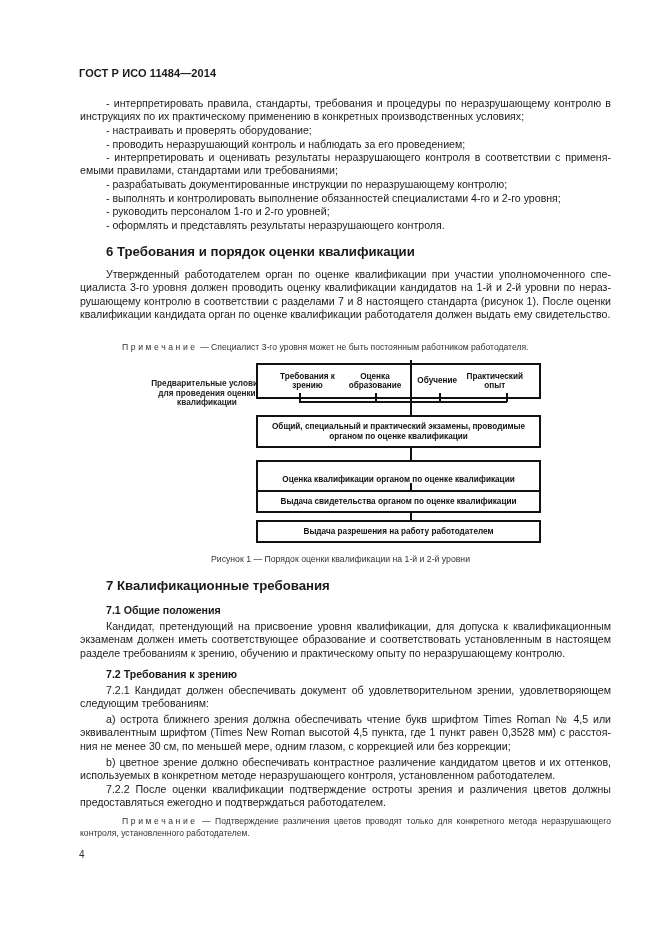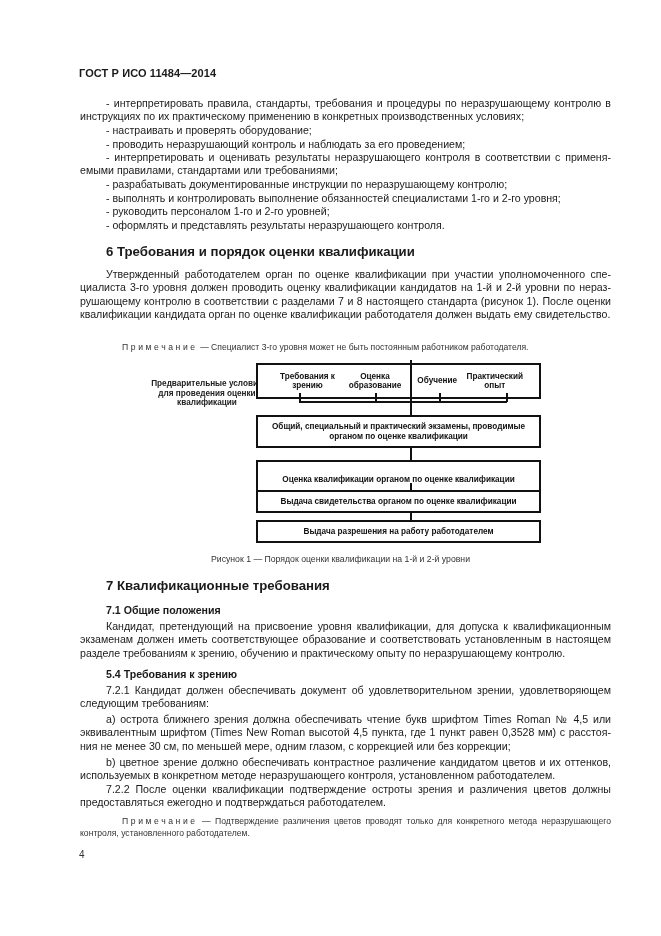--- a/index.html
+++ b/index.html
@@ -23,21 +23,21 @@
 </head>
 <body>
 
 <div class="abs hdr">ГОСТ Р ИСО 11484—2014</div>
 
 <p class="p ind" style="top:97px;">- интерпретировать правила, стандарты, требования и процедуры по неразрушающему контролю в инструкциях по их практическому применению в конкретных производственных условиях;</p>
 <p class="p ind" style="top:124px;">- настраивать и проверять оборудование;</p>
 <p class="p ind" style="top:138px;">- проводить неразрушающий контроль и наблюдать за его проведением;</p>
 <p class="p ind" style="top:151px;">- интерпретировать и оценивать результаты неразрушающего контроля в соответствии с применя­емыми правилами, стандартами или требованиями;</p>
 <p class="p ind" style="top:178px;">- разрабатывать документированные инструкции по неразрушающему контролю;</p>
-<p class="p ind" style="top:192px;">- выполнять и контролировать выполнение обязанностей специалистами 1-го и 2-го уровня;</p>
+<p class="p ind" style="top:192px;">- выполнять и контролировать выполнение обязанностей специалистами 4-го и 2-го уровня;</p>
 <p class="p ind" style="top:205px;">- руководить персоналом 1-го и 2-го уровней;</p>
 <p class="p ind" style="top:219px;">- оформлять и представлять результаты неразрушающего контроля.</p>
 
 <h2 class="h1" style="top:244px;">6  Требования и порядок оценки квалификации</h2>
 <p class="p ind" style="top:268px;">Утвержденный работодателем орган по оценке квалификации при участии уполномоченного спе­циалиста 3-го уровня должен проводить оценку квалификации кандидатов на 1-й и 2-й уровни по нераз­рушающему контролю в соответствии с разделами 7 и 8 настоящего стандарта (рисунок 1). После оценки квалификации кандидата орган по оценке квалификации работодателя должен выдать ему свидетельство.</p>
 <p class="note" style="top:342px;"><span class="spaced">Примечание</span><span> — Специалист 3-го уровня может не быть постоянным работником работодателя.</span></p>
 
 <div>
   <div class="side">Предварительные условия для проведения оценки квалификации</div>
 
@@ -63,20 +63,20 @@
   <div class="line" style="left:410px; top:513px; width:1.5px; height:8px;"></div>
   <div class="box" style="left:256px; top:520px; width:285px; height:23px;">Выдача разрешения на работу работодателем</div>
 </div>
 
 <div class="cap">Рисунок 1 — Порядок оценки квалификации на 1-й и 2-й уровни</div>
 
 <h2 class="h1" style="top:578px;">7  Квалификационные требования</h2>
 <h3 class="h2" style="top:604px;">7.1  Общие положения</h3>
 <p class="p ind" style="top:620px;">Кандидат, претендующий на присвоение уровня квалификации, для допуска к квалификационным экзаменам должен иметь соответствующее образование и соответствовать установленным в настоя­щем разделе требованиям к зрению, обучению и практическому опыту по неразрушающему контролю.</p>
 
-<h3 class="h2" style="top:668px;">5.4  Требования к зрению</h3>
+<h3 class="h2" style="top:668px;">7.2  Требования к зрению</h3>
 <p class="p ind" style="top:684px;">7.2.1  Кандидат должен обеспечивать документ об удовлетворительном зрении, удовлетворяющем следующим требованиям:</p>
 <p class="p ind" style="top:713px;">a)  острота ближнего зрения должна обеспечивать чтение букв шрифтом Times Roman № 4,5 или эквивалентным шрифтом (Times New Roman высотой 4,5 пункта, где 1 пункт равен 0,3528 мм) с расстоя­ния не менее 30 см, по меньшей мере, одним глазом, с коррекцией или без коррекции;</p>
 <p class="p ind" style="top:756px;">b)  цветное зрение должно обеспечивать контрастное различение кандидатом цветов и их оттен­ков, используемых в конкретном методе неразрушающего контроля, установленном работодателем.</p>
 <p class="p ind" style="top:783px;">7.2.2  После оценки квалификации подтверждение остроты зрения и различения цветов должны предоставляться ежегодно и подтверждаться работодателем.</p>
 <p class="note" style="top:816px;"><span class="spaced">Примечание</span><span> — Подтверждение различения цветов проводят только для конкретного метода неразру­шающего контроля, установленного работодателем.</span></p>
 
 <div class="abs pnum">4</div>
 
 </body></html>

